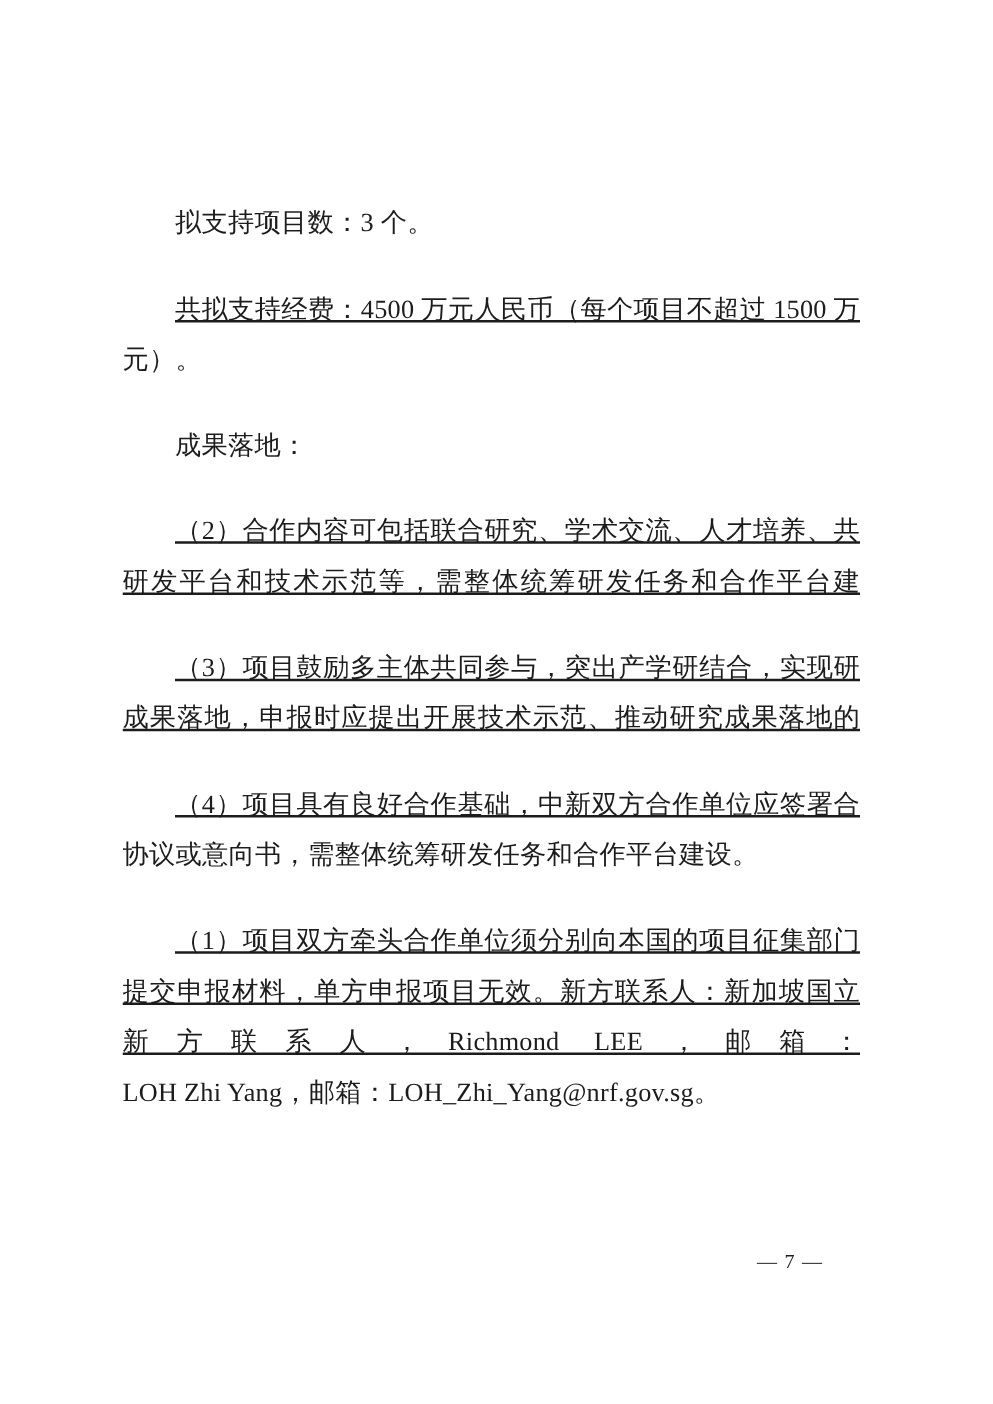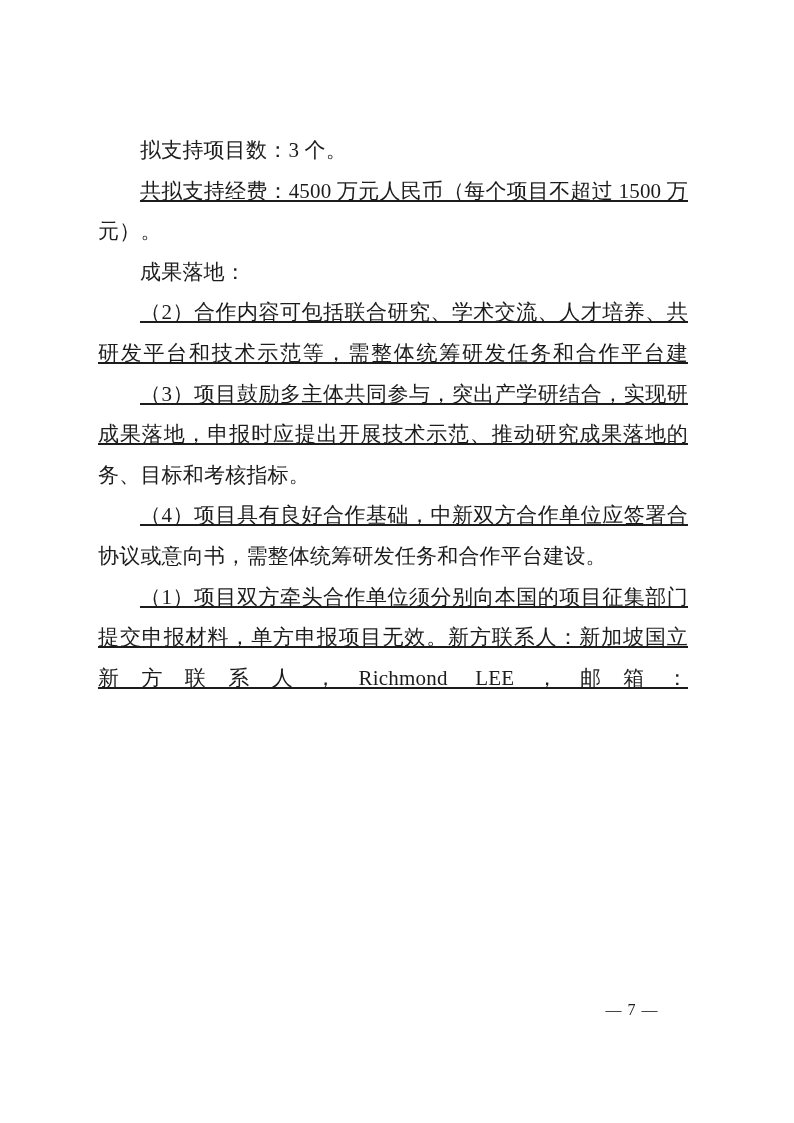--- a/index.html
+++ b/index.html
@@ -26,20 +26,21 @@
     font-size: 21px;
     line-height: 40.6px;
     height: 40.6px;
     overflow: hidden;
     text-align: left;
     white-space: normal;
     letter-spacing: 0.2px;
   }
   .line.indent {
     padding-left: 42px;
+    margin-top: 28px;
   }
   
   .line.fill {
     text-align: justify;
     text-align-last: justify;
     text-decoration: underline;
   }
   .page-number {
     position: absolute;
     top: 998px;
@@ -62,23 +63,23 @@
   <div class="doc-body">
 
   <div class="line indent">拟支持项目数：3 个。</div>
       <div class="line indent fill">共拟支持经费：4500 万元人民币（每个项目不超过 1500 万</div>
       <div class="line">元）。</div>
       <div class="line indent">成果落地：</div>
       <div class="line indent fill">（2）合作内容可包括联合研究、学术交流、人才培养、共建</div>
       <div class="line fill">研发平台和技术示范等，需整体统筹研发任务和合作平台建设，</div>
       <div class="line indent fill">（3）项目鼓励多主体共同参与，突出产学研结合，实现研究</div>
       <div class="line fill">成果落地，申报时应提出开展技术示范、推动研究成果落地的任</div>
-      <div class="line">务、目标和考核指标。</div>
       <div class="line indent fill">（4）项目具有良好合作基础，中新双方合作单位应签署合作</div>
       <div class="line">协议或意向书，需整体统筹研发任务和合作平台建设。</div>
       <div class="line indent fill">（1）项目双方牵头合作单位须分别向本国的项目征集部门</div>
       <div class="line fill">提交申报材料，单方申报项目无效。新方联系人：新加坡国立研</div>
       <div class="line fill">新方联系人，Richmond LEE，邮箱：Richmond_LEE@nrf.gov.sg;</div>
+      <div class="line">LOH Zhi Yang，邮箱：LOH_Zhi_Yang@nrf.gov.sg。</div>
     </div>
 
   <div class="page-number">— 7 —</div>
 
 </div>
 
 </body></html>

